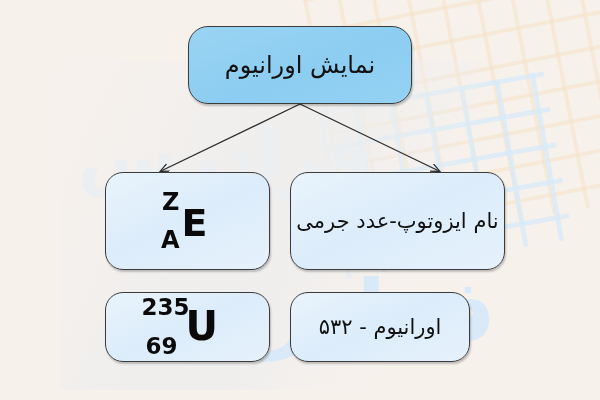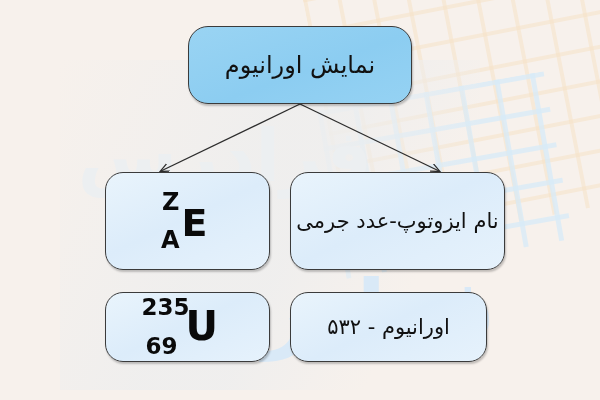--- a/index.html
+++ b/index.html
@@ -134,21 +134,21 @@
   .node.formula-example {
     left: 105px;
     top: 292px;
     width: 165px;
     height: 70px;
     align-items: center;
   }
   .node.label-example {
     left: 290px;
     top: 292px;
-    width: 197px;
+    width: 180px;
     height: 70px;
   }
 
   .fa-text {
     direction: rtl;
     unicode-bidi: bidi-override;
     color: #111;
     font-size: 21px;
     font-family: "DejaVu Sans", sans-serif;
     text-align: center;

